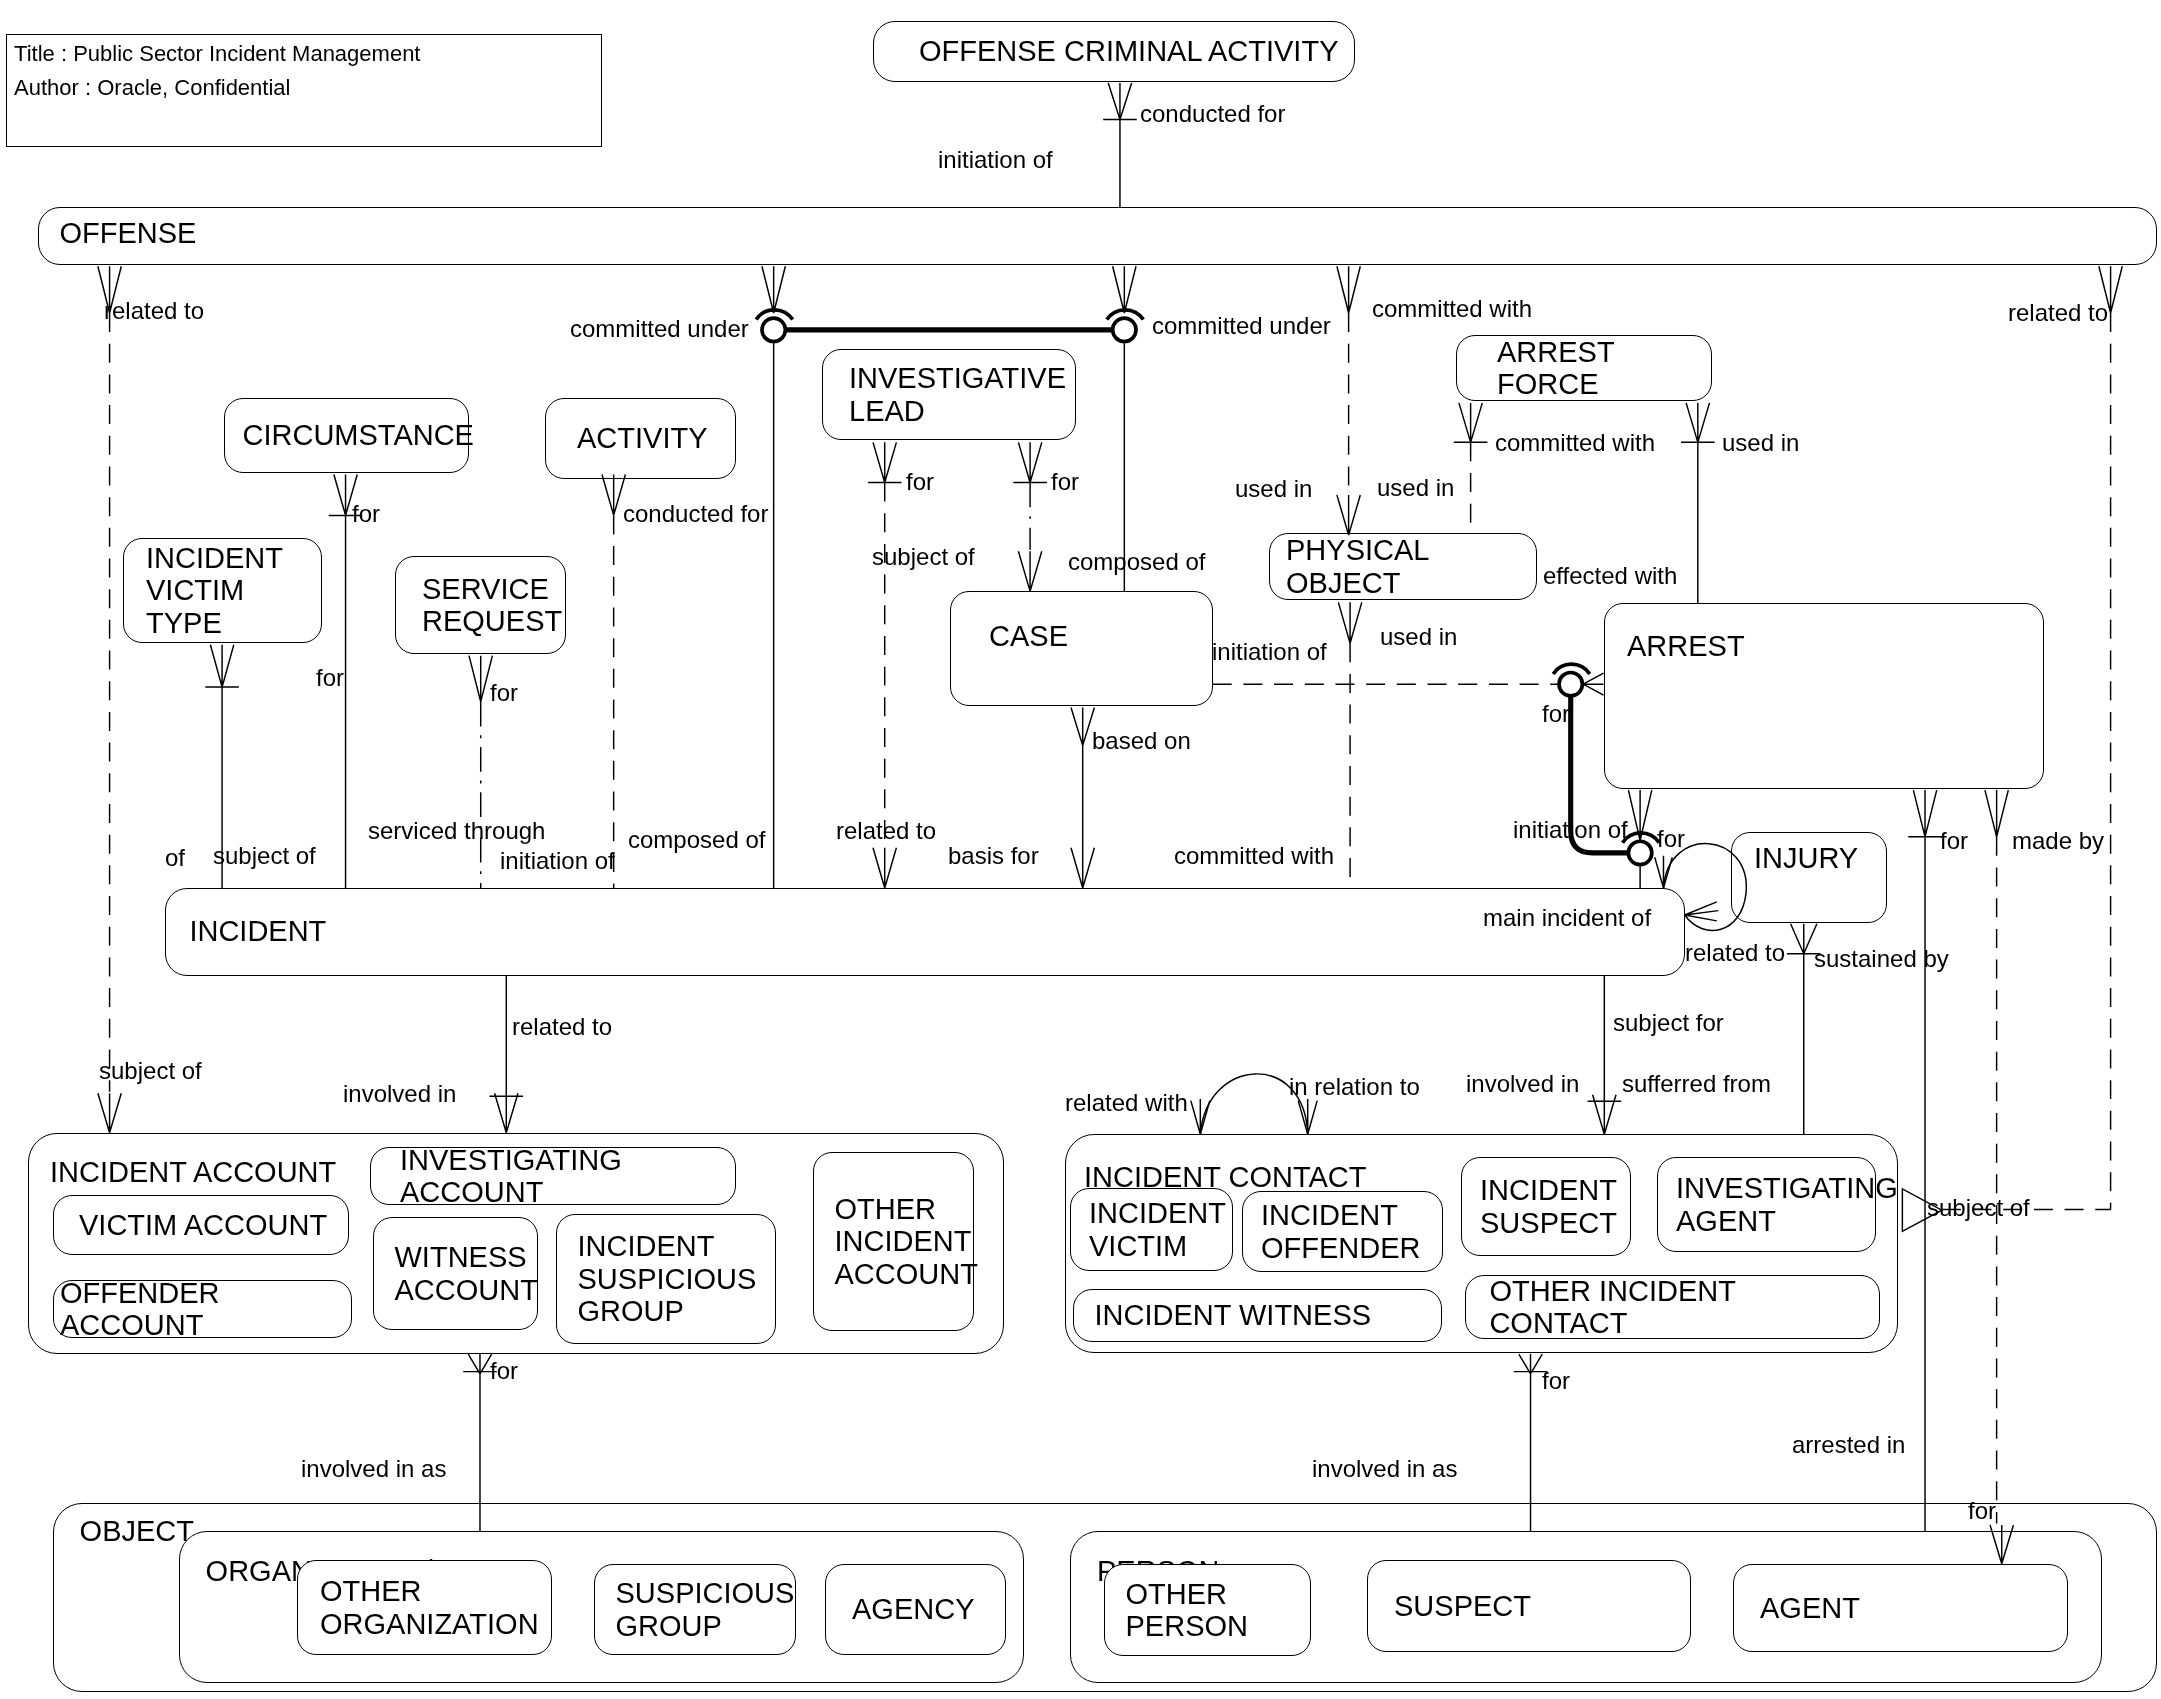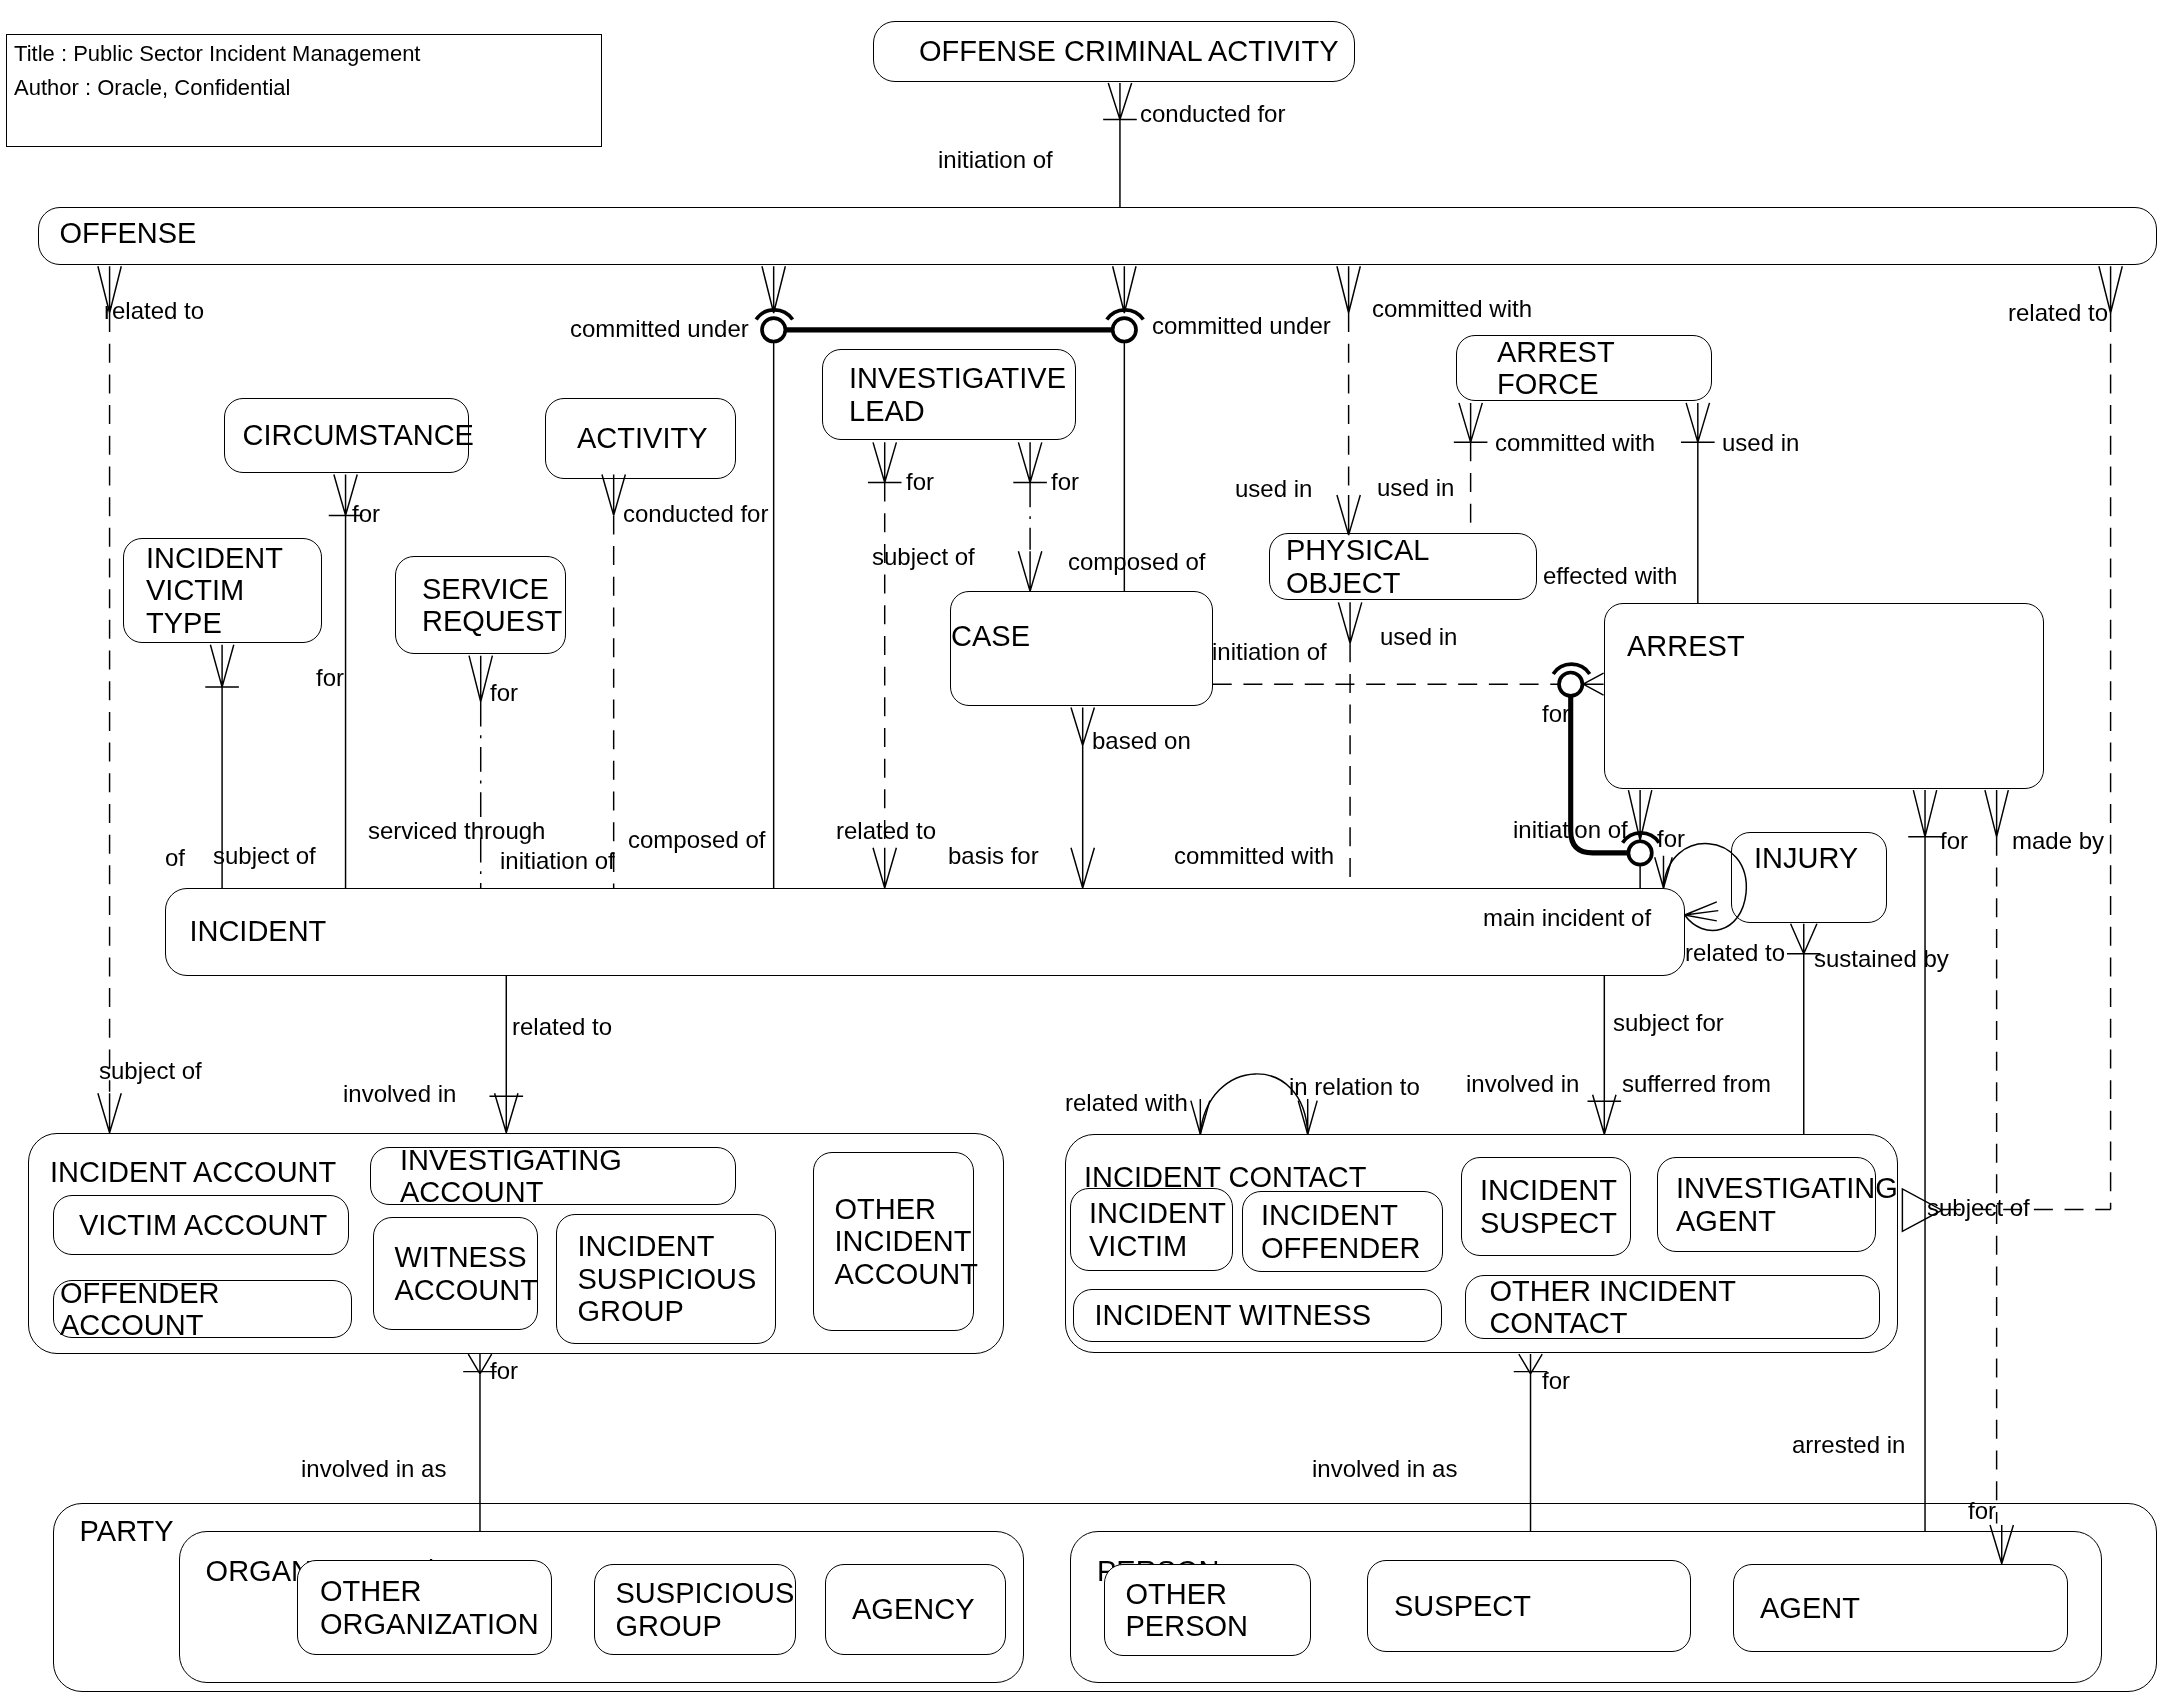--- a/index.html
+++ b/index.html
@@ -118,21 +118,21 @@
       <div class="box leaf" style="left: 224px; top: 398px; width: 245px; height: 75px; padding-left: 17.5px;">CIRCUMSTANCE</div>
       <div class="box leaf" style="left: 545px; top: 398px; width: 191px; height: 81px; padding-left: 31px;">ACTIVITY</div>
       <div class="box leaf" style="left: 822px; top: 349px; width: 254px; height: 91px; padding-left: 26px;">INVESTIGATIVE
 LEAD</div>
       <div class="box leaf" style="left: 1456px; top: 335px; width: 256px; height: 66px; padding-left: 40px;">ARREST FORCE</div>
       <div class="box leaf" style="left: 123px; top: 538px; width: 199px; height: 105px; padding-left: 22px;">INCIDENT
 VICTIM TYPE</div>
       <div class="box leaf" style="left: 395px; top: 556px; width: 171px; height: 98px; padding-left: 26px;">SERVICE
 REQUEST</div>
       <div class="box leaf" style="left: 1269px; top: 533px; width: 268px; height: 67px; padding-left: 16px;">PHYSICAL OBJECT</div>
-      <div class="box leaf" style="left: 950px; top: 591px; width: 263px; height: 115px; align-items: flex-start; padding-top: 28px;">CASE</div>
+      <div class="box leaf" style="left: 950px; top: 591px; width: 263px; height: 115px; padding-left: 38px; align-items: flex-start; padding-top: 28px;">CASE</div>
       <div class="box leaf" style="left: 1604px; top: 603px; width: 440px; height: 186px; padding-left: 22px; align-items: flex-start; padding-top: 26px;">ARREST</div>
       <div class="box leaf" style="left: 1731px; top: 832px; width: 156px; height: 91px; padding-left: 22px; align-items: flex-start; padding-top: 8.8px;">INJURY</div>
       <div class="box bar" style="left: 165px; top: 888px; width: 1520px; height: 88px; padding-left: 23.4px; align-items: flex-start; padding-top: 26px;">INCIDENT</div>
       <div class="box group" style="left: 28px; top: 1133px; width: 976px; height: 221px;"><span class="glabel" style="left: 21px; top: 22px;">INCIDENT ACCOUNT</span></div>
       <div class="box leaf" style="left: 53px; top: 1195px; width: 296px; height: 60px; padding-left: 25px;">VICTIM ACCOUNT</div>
       <div class="box leaf" style="left: 53px; top: 1280px; width: 299px; height: 58px; padding-left: 6px;">OFFENDER ACCOUNT</div>
       <div class="box leaf" style="left: 370px; top: 1147px; width: 366px; height: 58px; padding-left: 29px;">INVESTIGATING ACCOUNT</div>
       <div class="box leaf" style="left: 373px; top: 1217px; width: 165px; height: 113px; padding-left: 20.5px;">WITNESS
 ACCOUNT</div>
       <div class="box leaf" style="left: 556px; top: 1214px; width: 220px; height: 130px; padding-left: 20.5px;">INCIDENT
@@ -145,21 +145,21 @@
       <div class="box leaf" style="left: 1070px; top: 1188px; width: 163px; height: 83px; padding-left: 18px;">INCIDENT
 VICTIM</div>
       <div class="box leaf" style="left: 1242px; top: 1191px; width: 201px; height: 81px; padding-left: 18px;">INCIDENT
 OFFENDER</div>
       <div class="box leaf" style="left: 1461px; top: 1157px; width: 170px; height: 99px; padding-left: 18px;">INCIDENT
 SUSPECT</div>
       <div class="box leaf" style="left: 1657px; top: 1157px; width: 219px; height: 95px; padding-left: 18px;">INVESTIGATING
 AGENT</div>
       <div class="box leaf" style="left: 1073px; top: 1289px; width: 369px; height: 53px; padding-left: 20.5px;">INCIDENT WITNESS</div>
       <div class="box leaf" style="left: 1465px; top: 1275px; width: 415px; height: 64px; padding-left: 23.4px;">OTHER INCIDENT CONTACT</div>
-      <div class="box group" style="left: 53px; top: 1503px; width: 2104px; height: 189px;"><span class="glabel" style="left: 25.6px; top: 11px;">PARTY</span></div>
+      <div class="box group" style="left: 53px; top: 1503px; width: 2104px; height: 189px;"><span class="glabel" style="left: 25.6px; top: 11px;">OBJECT</span></div>
       <div class="box subgroup" style="left: 179px; top: 1531px; width: 845px; height: 152px;"><span class="glabel" style="left: 25.6px; top: 22.7px;">ORGANIZATION/GROUP</span></div>
       <div class="box leaf" style="left: 297px; top: 1560px; width: 255px; height: 95px; padding-left: 22px;">OTHER
 ORGANIZATION</div>
       <div class="box leaf" style="left: 594px; top: 1564px; width: 202px; height: 91px; padding-left: 20.5px;">SUSPICIOUS
 GROUP</div>
       <div class="box leaf" style="left: 825px; top: 1564px; width: 181px; height: 91px; padding-left: 26px;">AGENCY</div>
       <div class="box subgroup" style="left: 1070px; top: 1531px; width: 1032px; height: 152px;"><span class="glabel" style="left: 26px; top: 22.7px;">PERSON</span></div>
       <div class="box leaf" style="left: 1104px; top: 1564px; width: 207px; height: 92px; padding-left: 20.5px;">OTHER
 PERSON</div>
       <div class="box leaf" style="left: 1367px; top: 1560px; width: 324px; height: 92px; padding-left: 26px;">SUSPECT</div>

